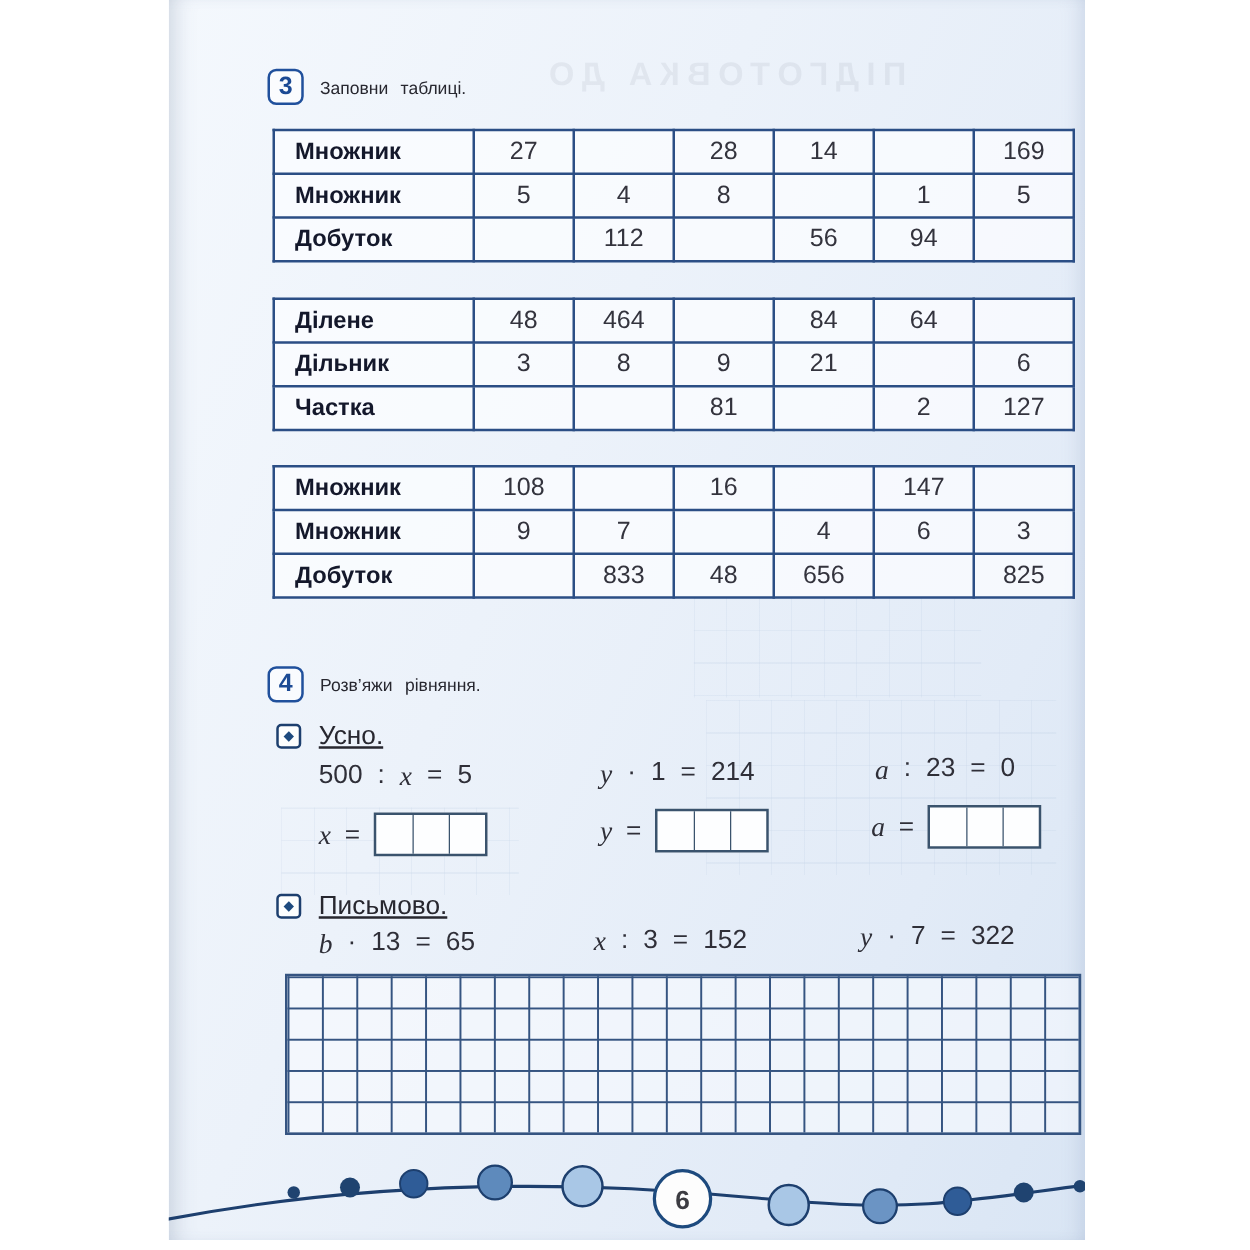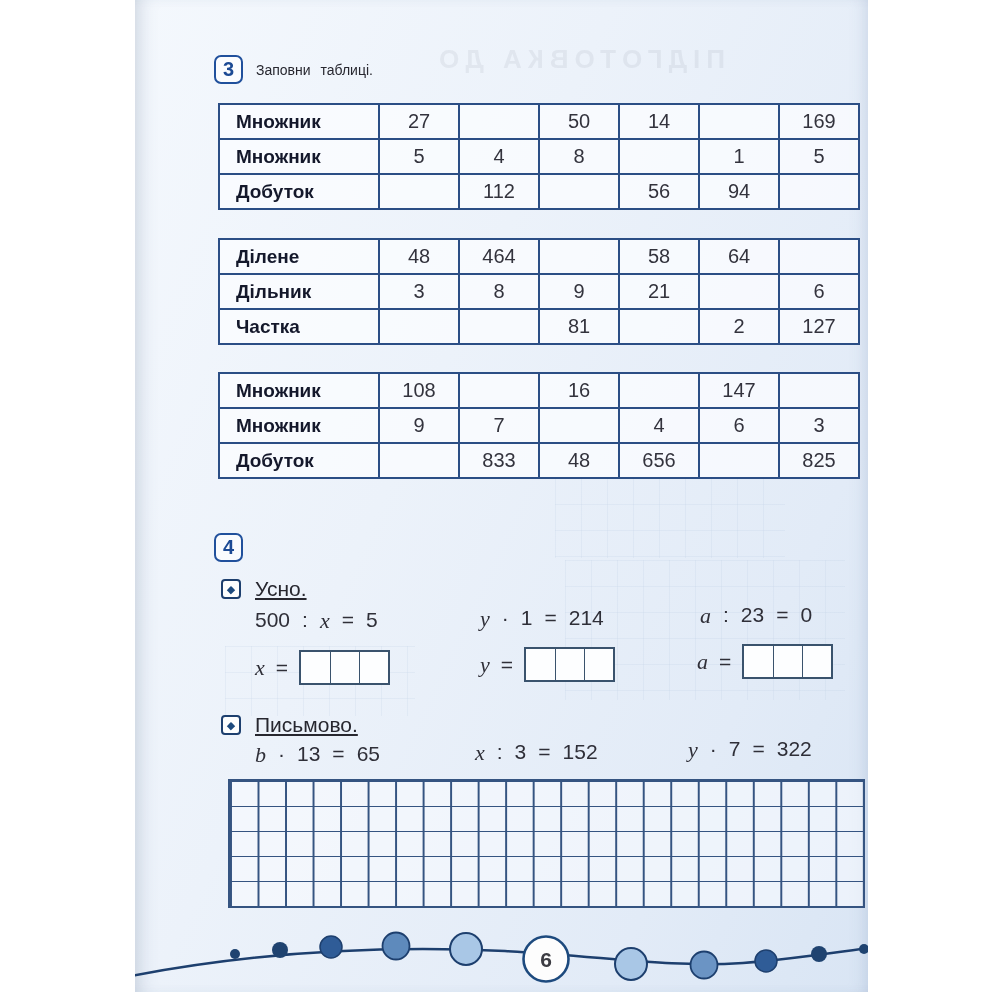--- a/index.html
+++ b/index.html
@@ -95,21 +95,21 @@
       <div class="badge">3</div>
       <div class="task-title">Заповни таблиці.</div>
     </div>
 
     <table class="fill" style="left:83px; top:103px;">
       <tbody>
           <tr>
         <td class="lbl">Множник</td>
         <td class="val">27</td>
         <td class="val"></td>
-        <td class="val">50</td>
+        <td class="val">28</td>
         <td class="val">14</td>
         <td class="val"></td>
         <td class="val">169</td>
       </tr>
       <tr>
         <td class="lbl">Множник</td>
         <td class="val">5</td>
         <td class="val">4</td>
         <td class="val">8</td>
         <td class="val"></td>
@@ -128,21 +128,21 @@
     </tbody>
       </table>
 
     <table class="fill" style="left:83px; top:238px;">
       <tbody>
           <tr>
         <td class="lbl">Ділене</td>
         <td class="val">48</td>
         <td class="val">464</td>
         <td class="val"></td>
-        <td class="val">58</td>
+        <td class="val">84</td>
         <td class="val">64</td>
         <td class="val"></td>
       </tr>
       <tr>
         <td class="lbl">Дільник</td>
         <td class="val">3</td>
         <td class="val">8</td>
         <td class="val">9</td>
         <td class="val">21</td>
         <td class="val"></td>
@@ -187,20 +187,21 @@
         <td class="val">48</td>
         <td class="val">656</td>
         <td class="val"></td>
         <td class="val">825</td>
       </tr>
     </tbody>
       </table>
 
     <div class="task-header" style="left:79px; top:533px;">
       <div class="badge">4</div>
+      <div class="task-title">Розв’яжи рівняння.</div>
     </div>
 
     <div class="bullet-line" style="left:86px; top:577px;">
       <div class="bullet">◆</div>
       <div class="bullet-label">Усно.</div>
     </div>
 
     <div class="equation" style="left:120px; top:608px;">
       <span>500</span>
       <span>:</span>

